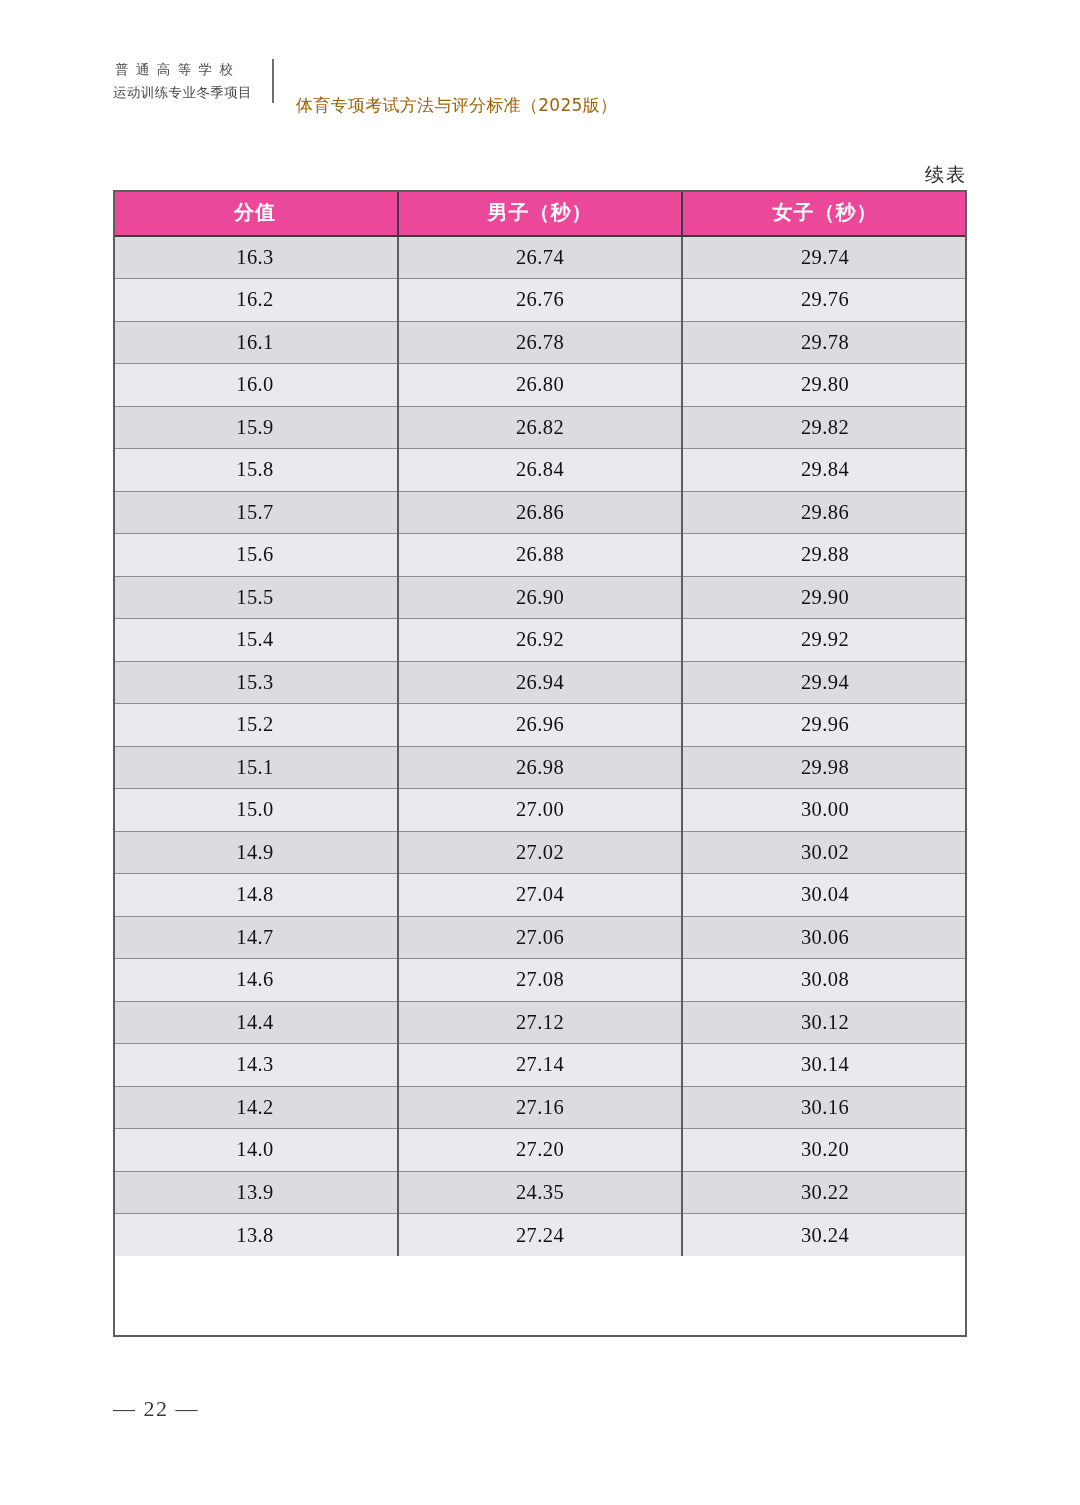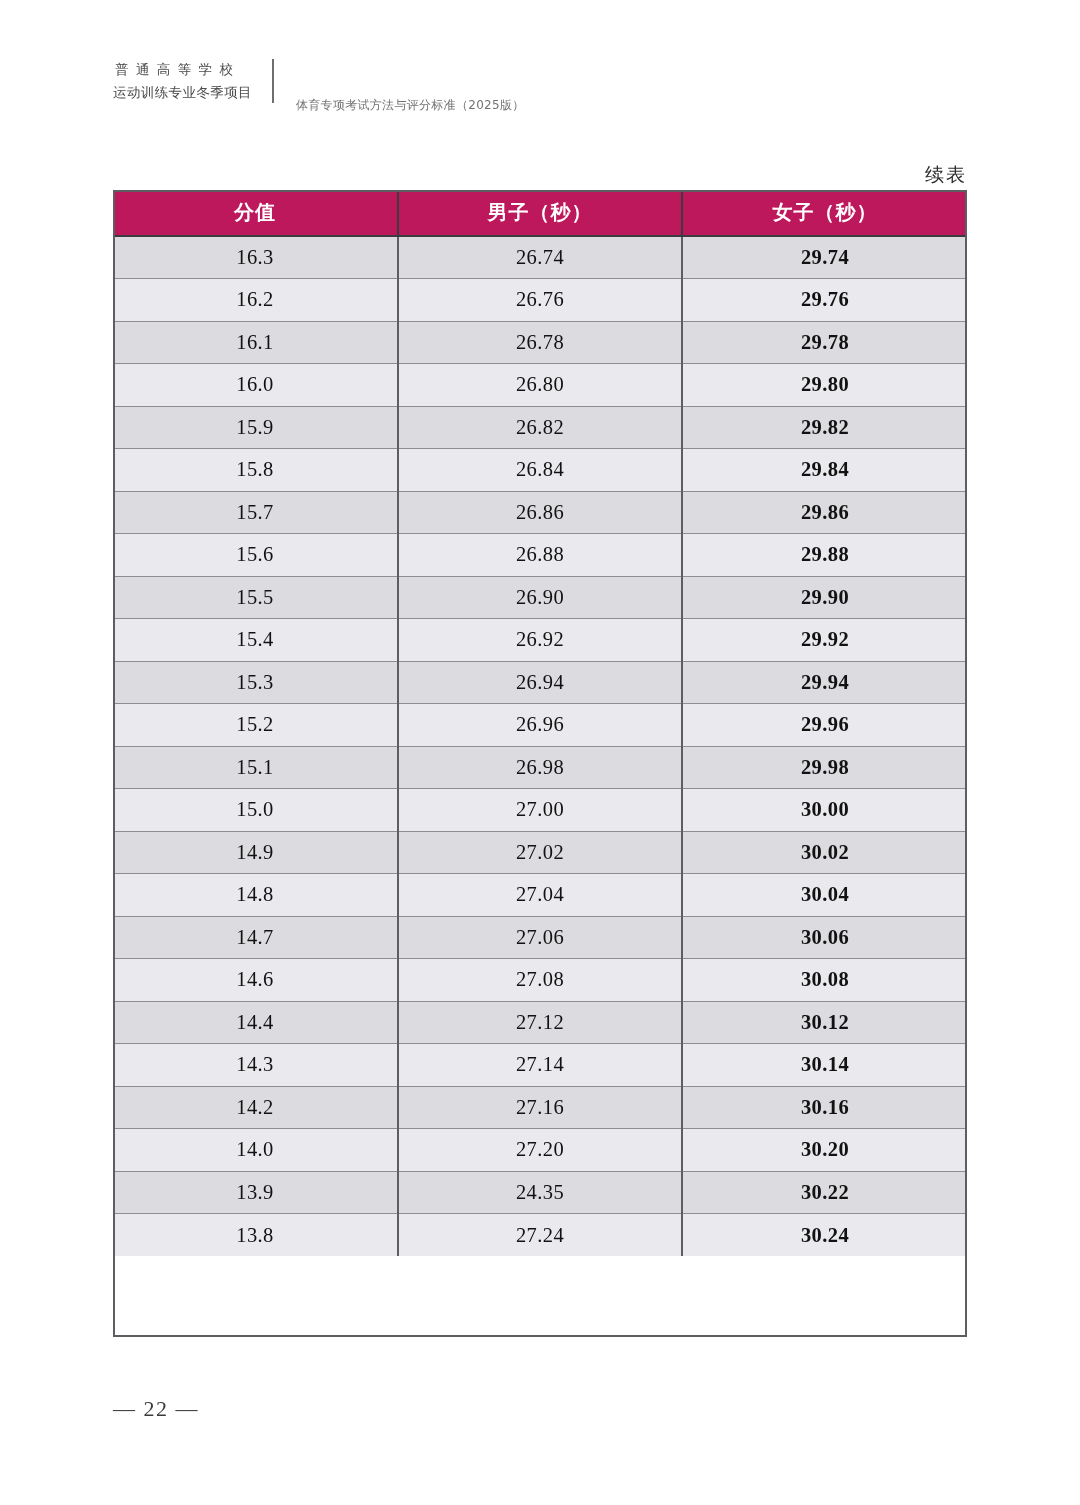--- a/index.html
+++ b/index.html
@@ -44,23 +44,23 @@
   }
   .header-rule {
     width: 2px;
     height: 44px;
     background: #6f6f6f;
     margin: 0 22px 0 20px;
     flex: none;
   }
   .header-subtitle {
     font-family: "DejaVu Sans", "Liberation Sans", sans-serif;
-    font-size: 12px;
+    font-size: 17px;
     letter-spacing: 0.3px;
-    color: #737373;
+    color: #a16207;
     white-space: nowrap;
     margin-top: 48px;
   }
 
   
   .continued-label {
     position: absolute;
     right: 113px;
     top: 162px;
     font-family: "DejaVu Sans", "Liberation Sans", sans-serif;
@@ -76,21 +76,21 @@
     top: 190px;
     width: 854px;
     border-collapse: collapse;
     table-layout: fixed;
   }
   .score-table col.c-score { width: 285px; }
   .score-table col.c-men   { width: 284px; }
   .score-table col.c-women { width: 285px; }
 
   .score-table th {
-    background: #be185d;
+    background: #ec4899;
     color: #ffffff;
     font-family: "DejaVu Sans", "Liberation Sans", sans-serif;
     font-size: 20px;
     font-weight: bold;
     letter-spacing: 1px;
     height: 46px;
     text-align: center;
     border-right: 2px solid #3c3c40;
     border-bottom: 2px solid #3c3c40;
     box-sizing: border-box;
@@ -100,21 +100,21 @@
   .score-table td {
     height: 42.5px;
     text-align: center;
     font-size: 20.5px;
     letter-spacing: 0.4px;
     color: #121212;
     border-right: 2px solid #5e5e62;
     border-bottom: 1.5px solid #8d8d93;
     box-sizing: border-box;
   }
-  .score-table td:last-child { border-right: none; font-weight: bold; }
+  .score-table td:last-child { border-right: none; }
 
   .score-table tbody tr:nth-child(odd)  td { background: #dcdce0; }
   .score-table tbody tr:nth-child(even) td { background: #eaeaee; }
   .score-table tbody tr:last-child td { border-bottom: none; }
 
   .table-frame {
     position: absolute;
     left: 113px;
     top: 190px;
     width: 854px;

